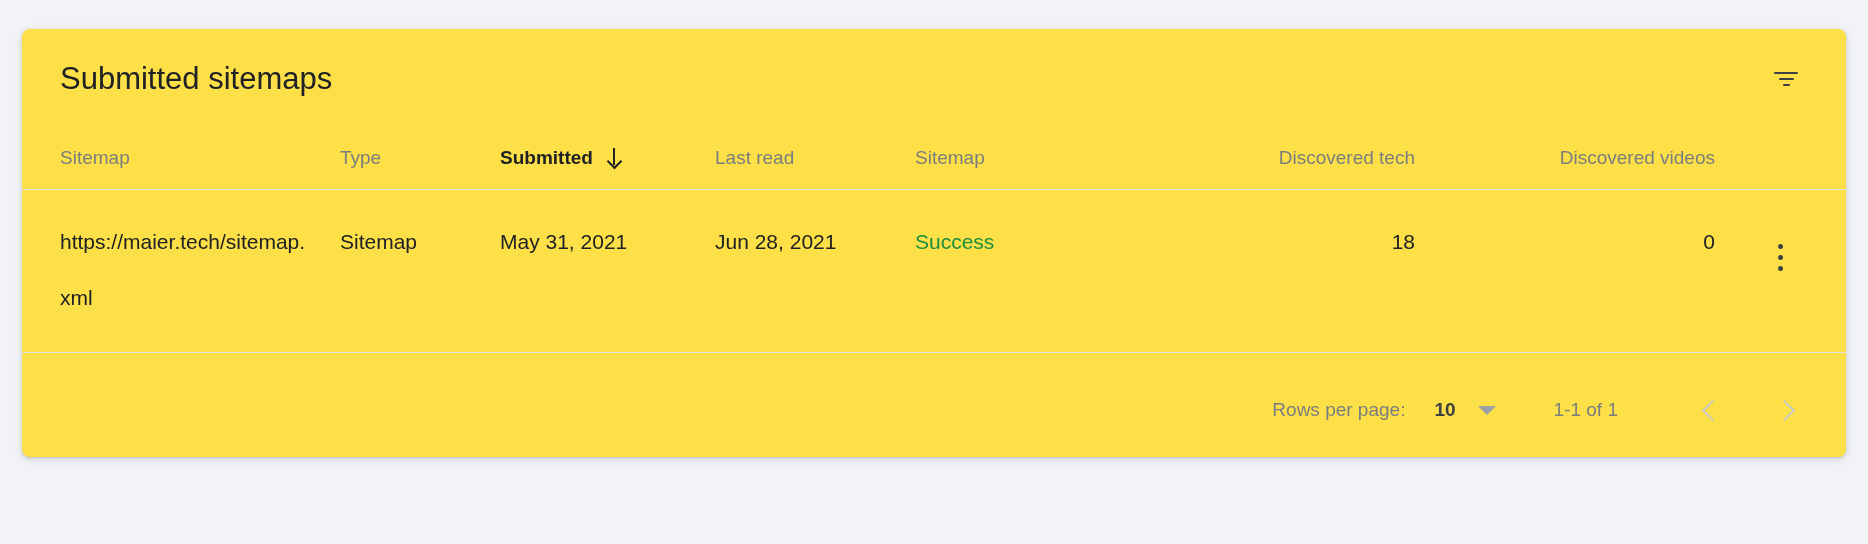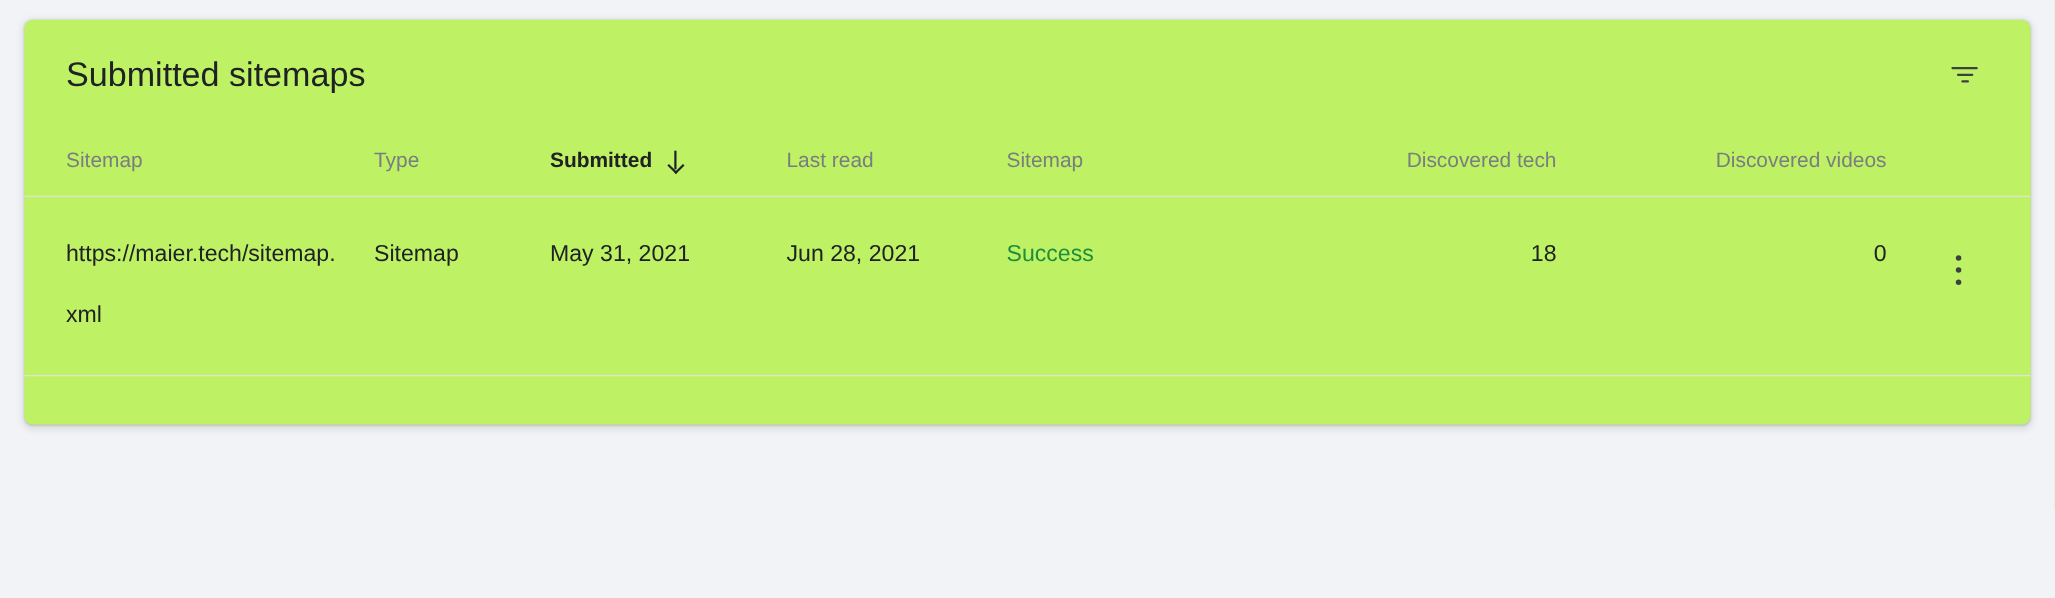--- a/index.html
+++ b/index.html
@@ -11,24 +11,24 @@
     height: 544px;
     background: #f1f3f6;
     font-family: "Liberation Sans", sans-serif;
     -webkit-font-smoothing: antialiased;
     overflow: hidden;
   }
 
   .card {
     position: absolute;
     left: 22px;
-    top: 18px;
+    top: 29px;
     width: 1824px;
-    height: 368px;
-    background: #bef264;
+    height: 428px;
+    background: #fde047;
     border-radius: 8px;
     box-shadow: 0 1px 2px 0 rgba(60,64,67,.20), 0 2px 6px 2px rgba(60,64,67,.10);
     box-sizing: border-box;
     overflow: hidden;
   }
 
   
   .card-header {
     position: relative;
     height: 100px;
@@ -318,14 +318,28 @@
               <i></i>
           </span>
         </td>
       </tr>
       <tr class="divider">
         <td colspan="8"></td>
       </tr>
     </tbody>
   </table>
 
+  <div class="footer">
+    <span class="rpp-label">Rows per page:</span>
+    <span class="rpp-select">
+      <span class="rpp-value">10</span>
+      <span class="caret"></span>
+    </span>
+    <span class="range">1-1 of 1</span>
+    <span class="pager-btn prev">
+      <span class="chev left"></span>
+    </span>
+    <span class="pager-btn next">
+      <span class="chev right"></span>
+    </span>
+  </div>
 
 </div>
 
 </body></html>

